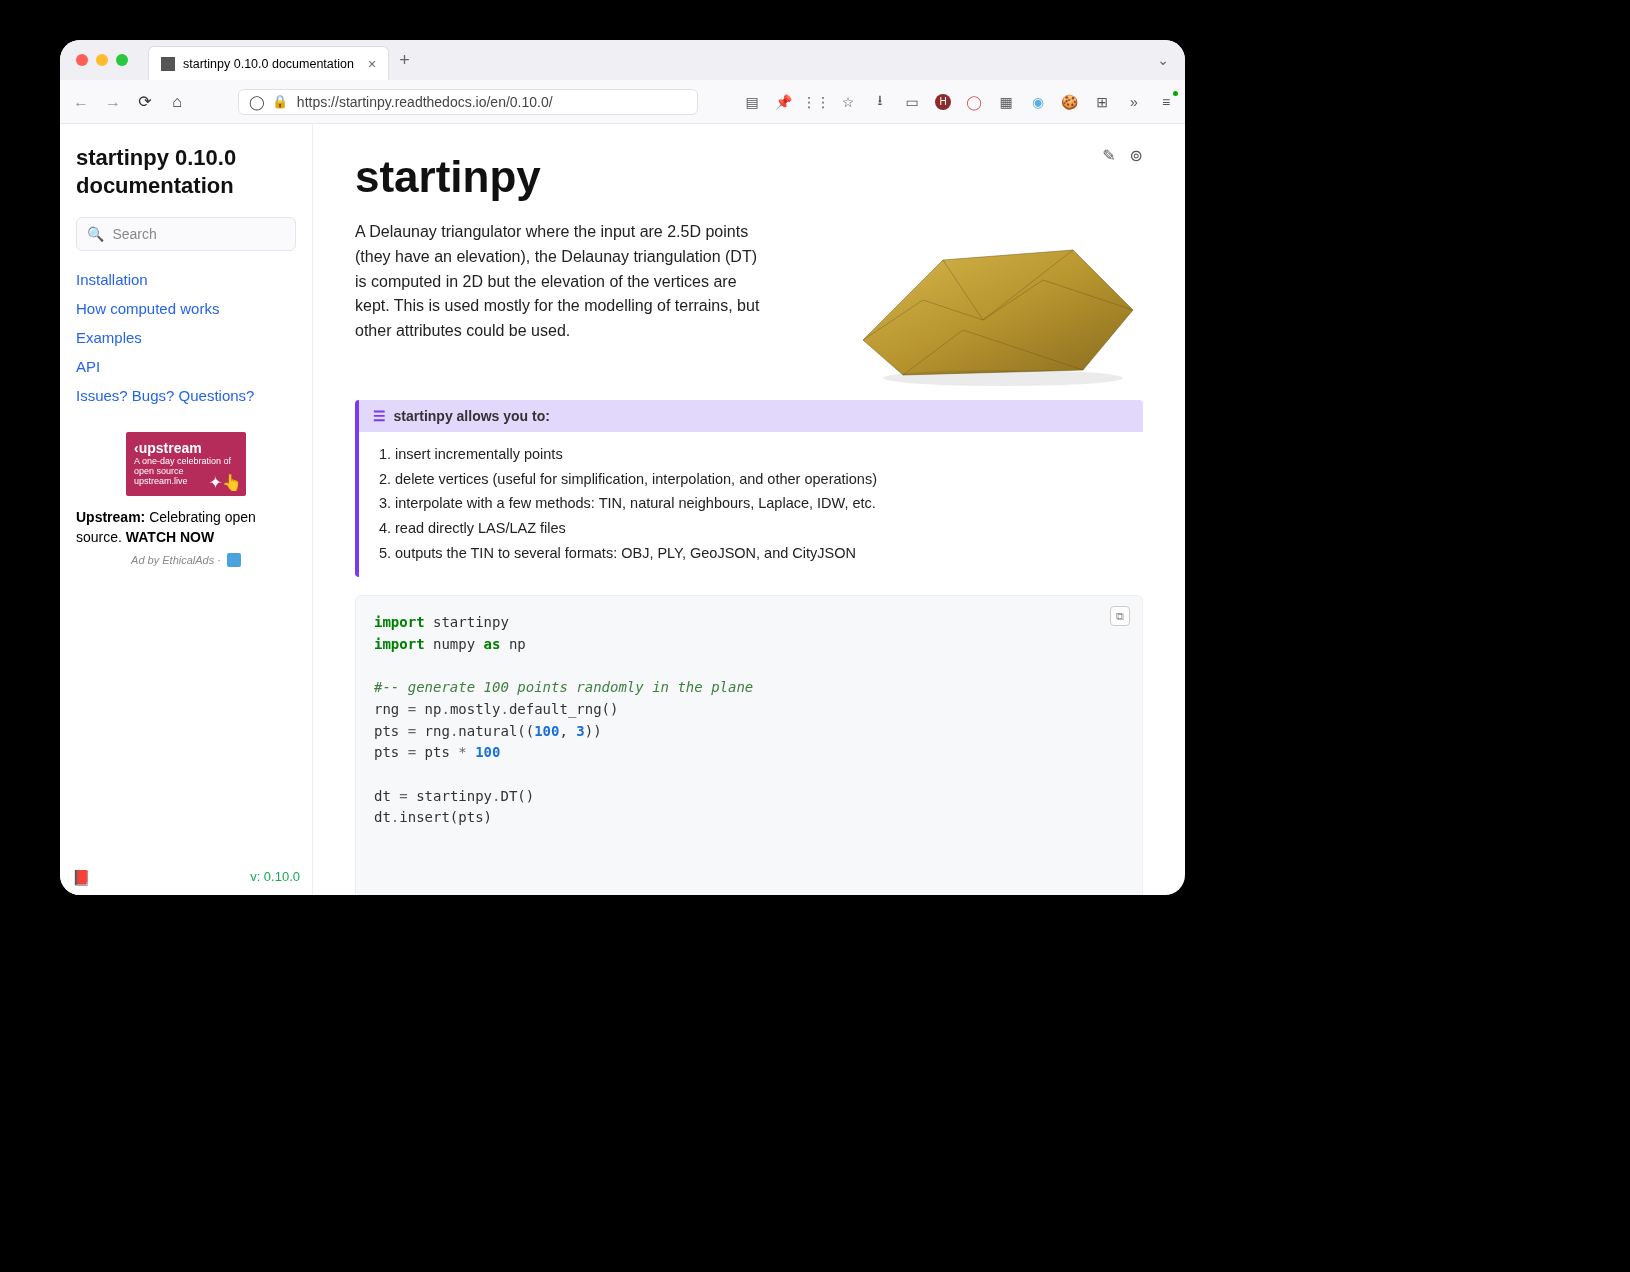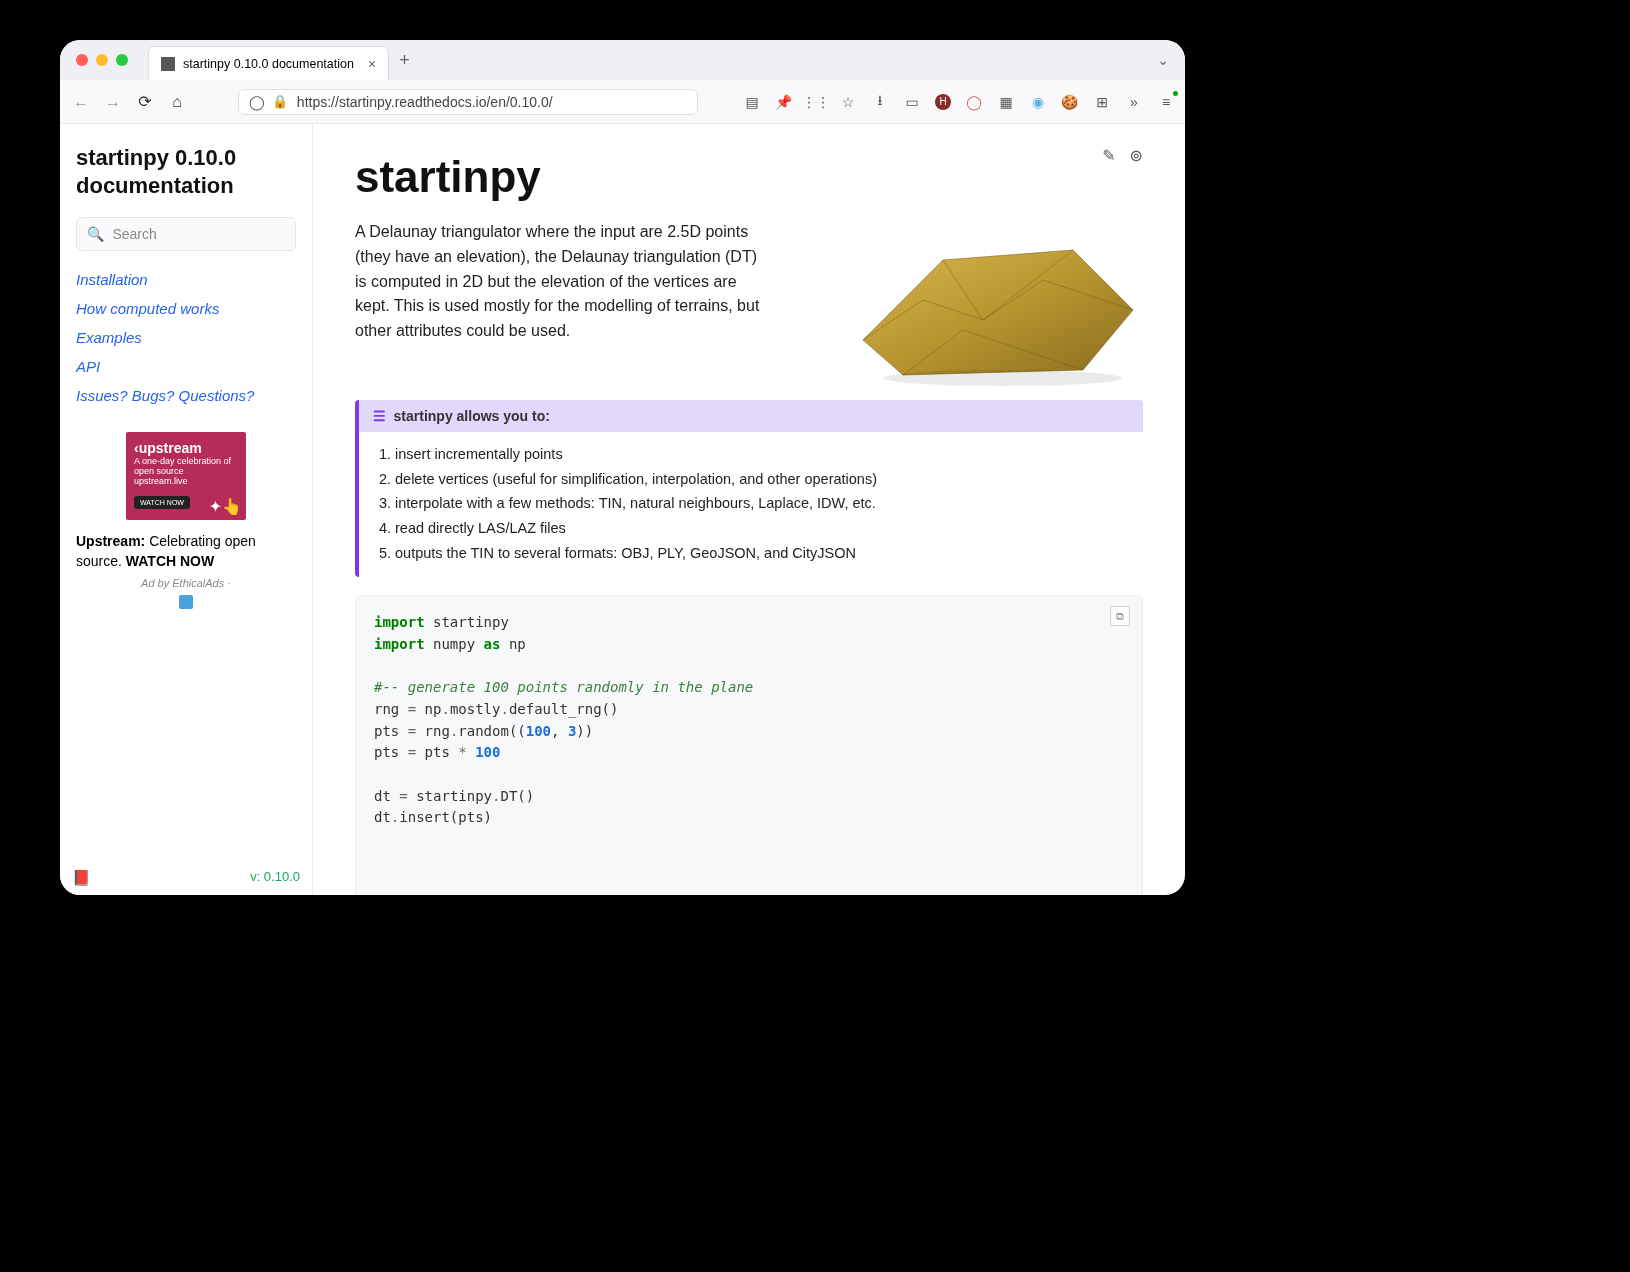--- a/index.html
+++ b/index.html
@@ -66,32 +66,32 @@
     width: 253px; background:#fff; border-right:1px solid #eee;
     display:flex; flex-direction:column; padding: 20px 16px 10px;
     position:relative;
   }
   .brand { font-size:22px; font-weight:700; color:#111; line-height:1.25; }
   .searchbox {
     margin-top:18px; border:1px solid #e5e5e9; border-radius:6px;
     padding:8px 10px; display:flex; align-items:center; gap:8px;
     color:#888; font-size:14px; background:#fafafc;
   }
-  .navlist { margin-top:20px; display:flex; flex-direction:column; gap:12px;font-style:italic; }
+  .navlist { margin-top:20px; display:flex; flex-direction:column; gap:12px; }
   .navlist a { color:#2563eb; text-decoration:none; font-size:15px; }
   .ad { margin-top:28px; display:flex; flex-direction:column; align-items:center; }
   .ad-img {
-    width:120px; height:88px; background:#b52c5b; border-radius:2px;
+    width:120px; height:64px; background:#b52c5b; border-radius:2px;
     color:#fff; font-size:9px; padding:8px; position:relative; overflow:hidden;
   }
   .ad-img .atitle{font-size:14px;font-weight:700;}
   .ad-img .watchbtn{ display:inline-block; background:#222; color:#fff; font-size:7px; padding:3px 6px; border-radius:3px; margin-top:10px;}
   .ad-img .stickers{position:absolute; right:4px; bottom:4px; font-size:16px;}
   .ad-txt { font-size:14px; margin-top:12px; line-height:1.4;}
-  .ad-by { font-size:11px; color:#888; font-style:italic; margin-top:6px; display:flex; align-items:center; gap:6px;flex-direction:column;}
+  .ad-by { font-size:11px; color:#888; font-style:italic; margin-top:6px; display:flex; align-items:center; gap:6px;}
   .ad-by .i { width:14px;height:14px;background:#4aa3df;border-radius:2px;display:inline-block;}
   .sidebar-footer {
     position:absolute; bottom:8px; left:12px; right:12px; display:flex; justify-content:space-between;
     font-size:13px; color:#18a957;
   }
   .sidebar-footer .book{ color:#333; font-size:15px; }
   
   .main {
     flex:1; overflow:auto; padding: 28px 42px 40px; position:relative;
   }
@@ -242,21 +242,21 @@
           <li>read directly LAS/LAZ files</li>
           <li>outputs the TIN to several formats: OBJ, PLY, GeoJSON, and CityJSON</li>
         </ol>
       </div>
 
       <div class="codeblock"><span class="copy">⧉</span><span class="k">import</span><span> startinpy</span>
 <span class="k">import</span><span> numpy </span><span class="k">as</span><span> np</span>
 
 <span class="c">#-- generate 100 points randomly in the plane</span>
 <span>rng </span><span class="op">=</span><span> np</span><span class="op">.</span><span>mostly</span><span class="op">.</span><span>default_rng()</span>
-<span>pts </span><span class="op">=</span><span> rng</span><span class="op">.</span><span>random((</span><span class="n">100</span><span>, </span><span class="n">3</span><span>))</span>
+<span>pts </span><span class="op">=</span><span> rng</span><span class="op">.</span><span>natural((</span><span class="n">100</span><span>, </span><span class="n">3</span><span>))</span>
 <span>pts </span><span class="op">=</span><span> pts </span><span class="op">*</span><span> </span><span class="n">100</span>
 
 <span>dt </span><span class="op">=</span><span> startinpy</span><span class="op">.</span><span>DT()</span>
 <span>dt</span><span class="op">.</span><span>insert(pts)</span>
 
 
 
 </div>
 
     </main>

